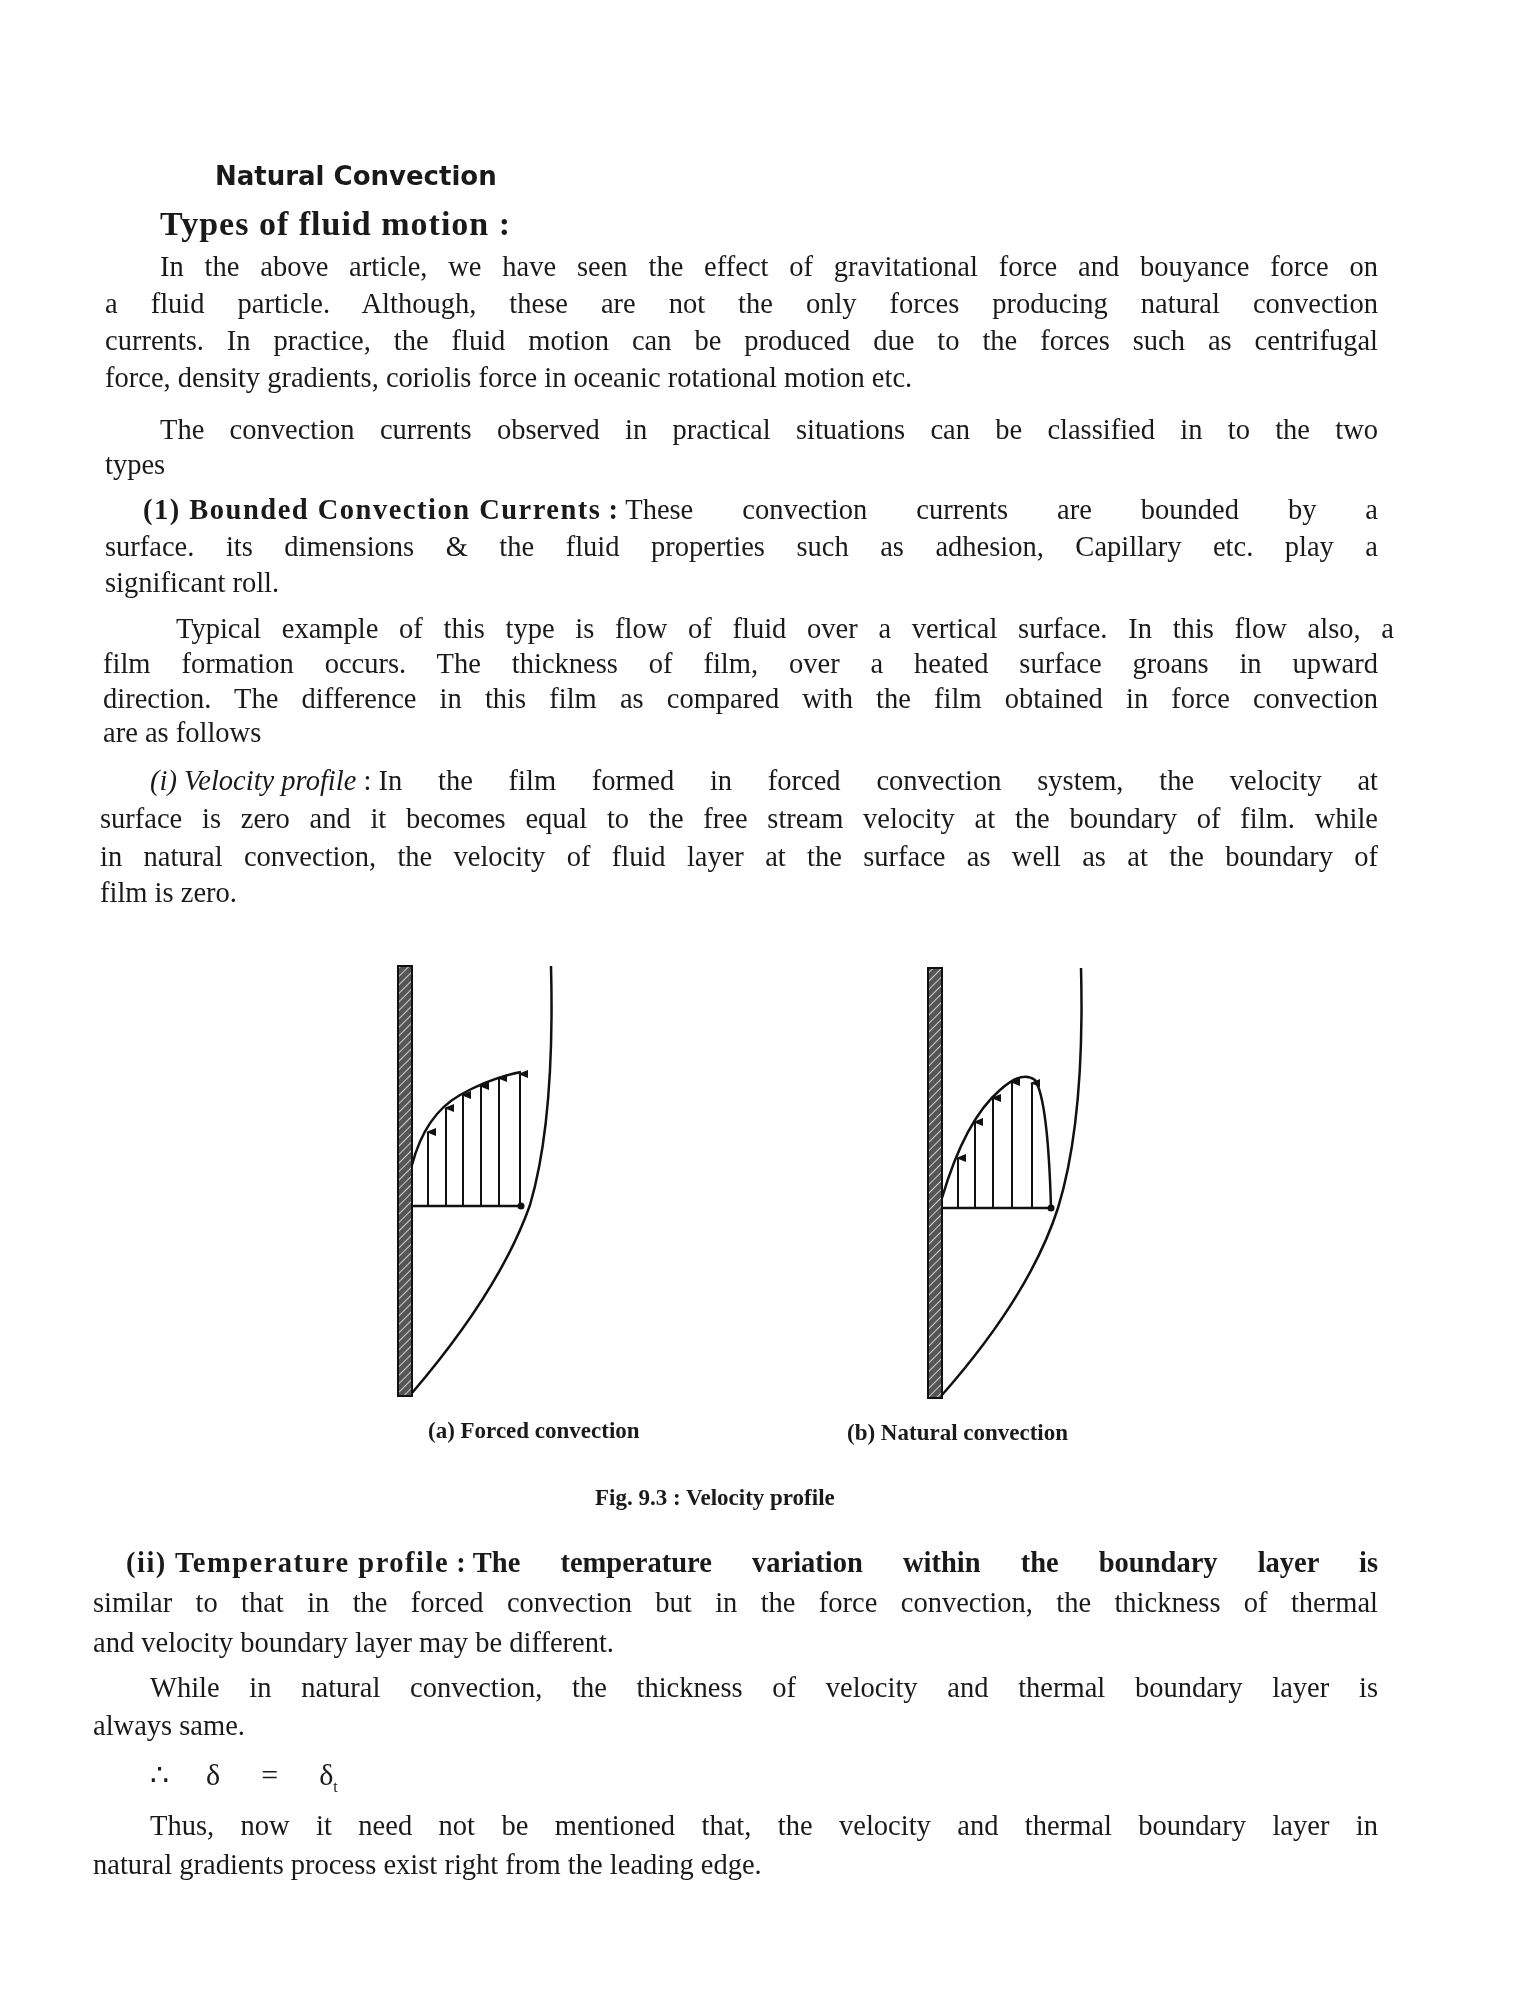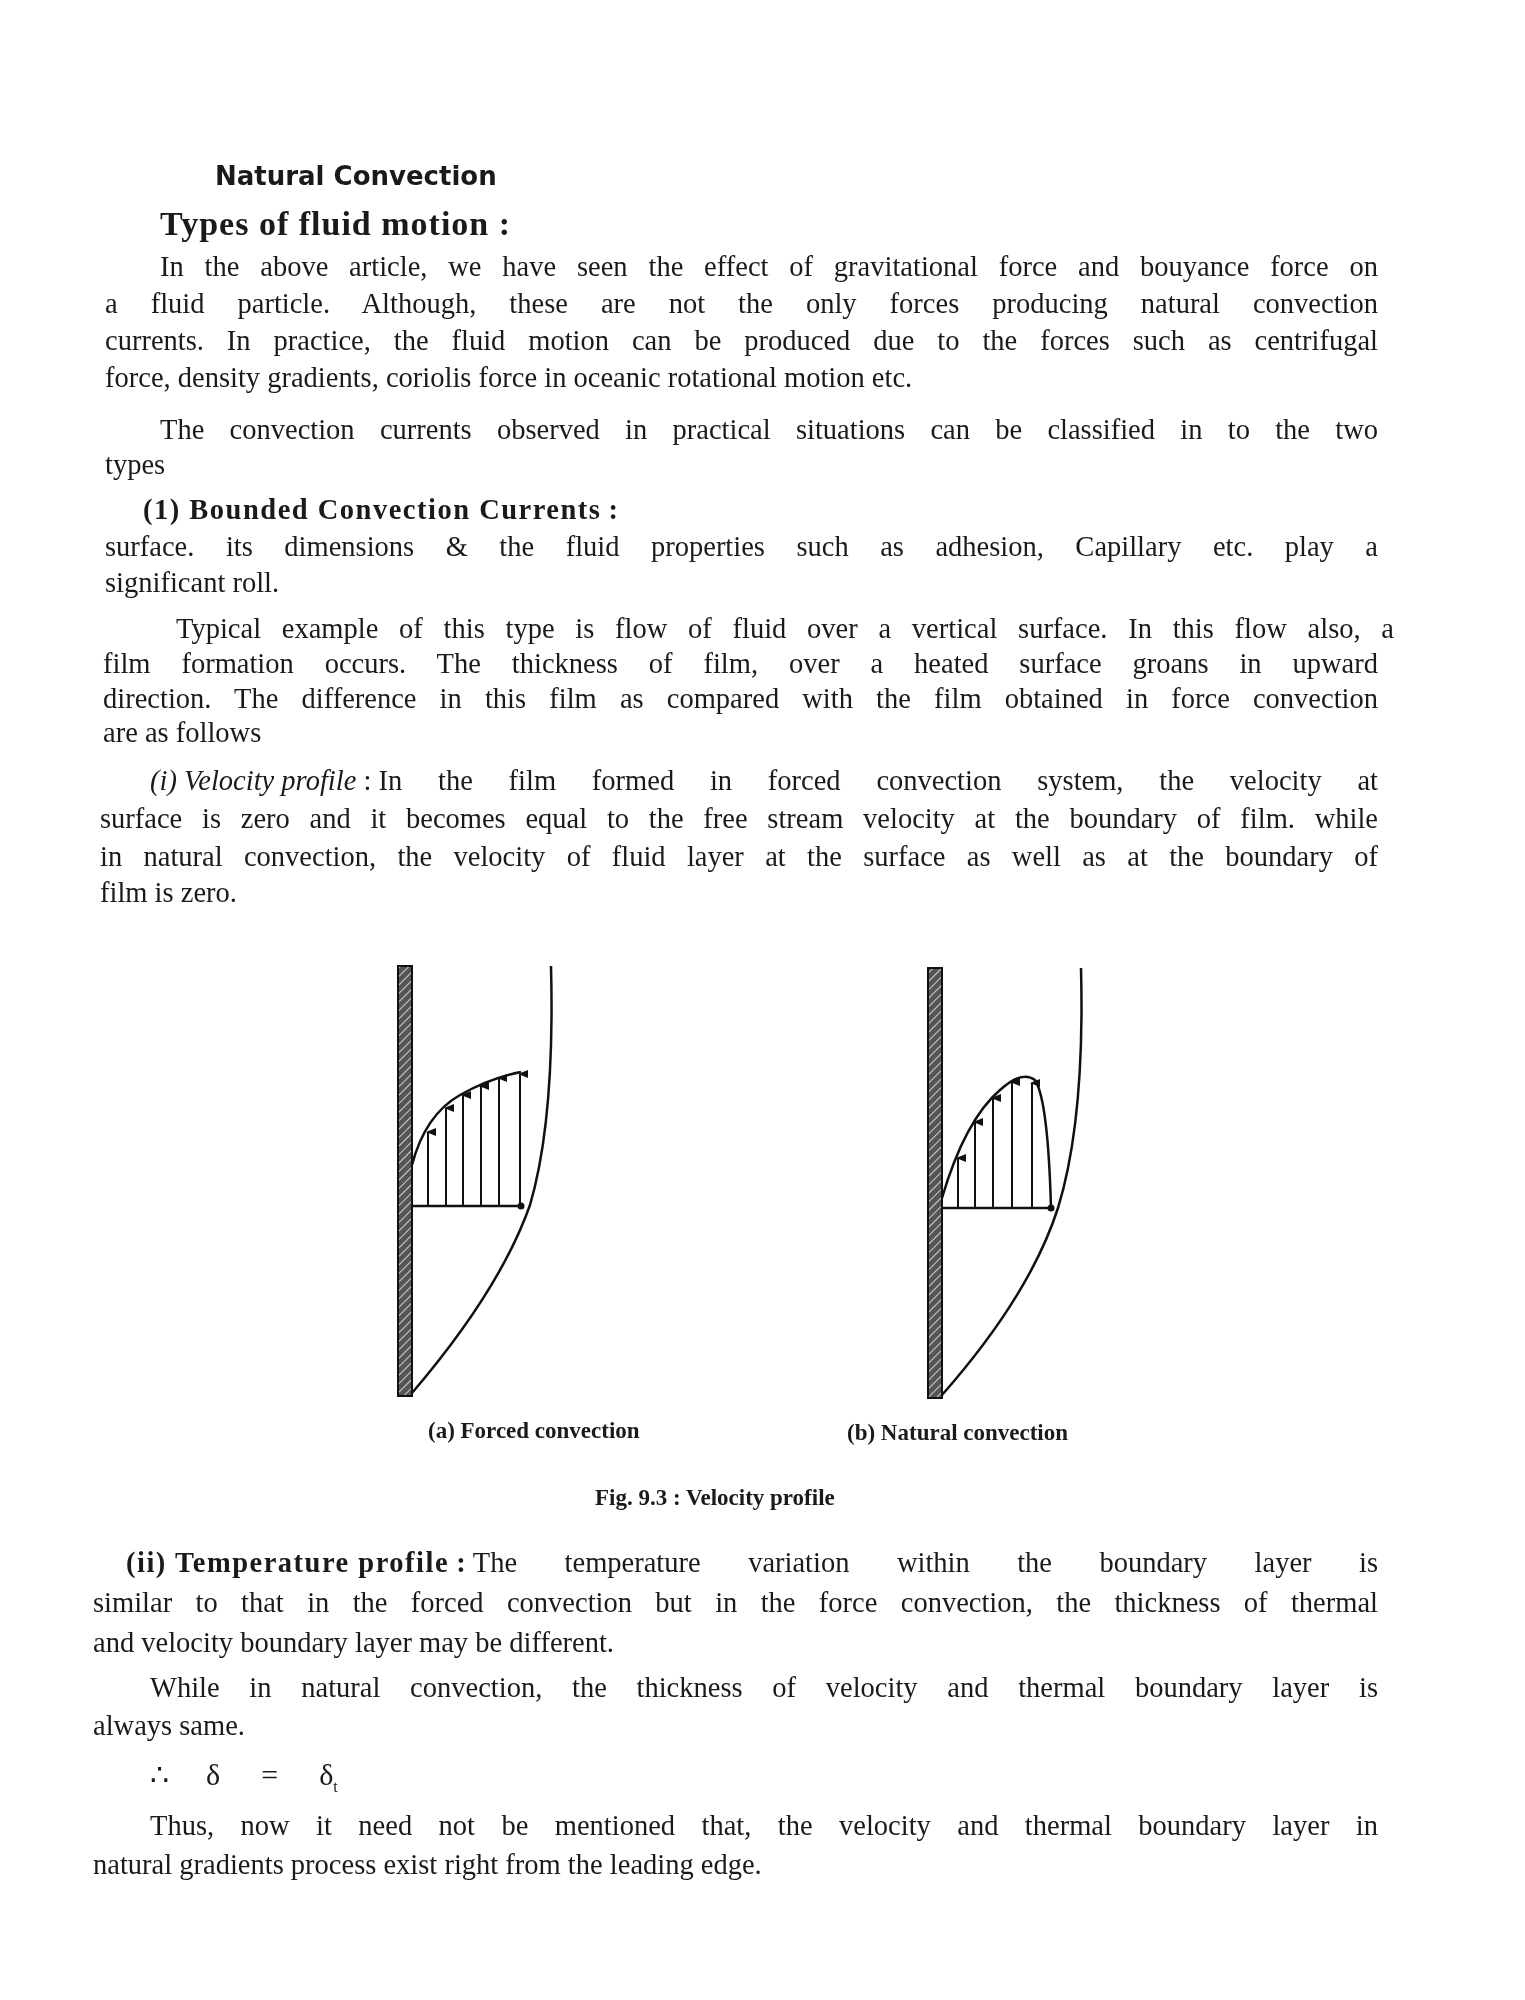--- a/index.html
+++ b/index.html
@@ -23,20 +23,21 @@
 <div class="line just" style="left:160px; width:1218px; top:253px;">In the above article, we have seen the effect of gravitational force and bouyance force on</div>
 <div class="line just" style="left:105px; width:1273px; top:290px;">a fluid particle. Although, these are not the only forces producing natural convection</div>
 <div class="line just" style="left:105px; width:1273px; top:327px;">currents. In practice, the fluid motion can be produced due to the forces such as centrifugal</div>
 <div class="line" style="left:105px; top:364px;">force, density gradients, coriolis force in oceanic rotational motion etc.</div>
 
 <div class="line just" style="left:160px; width:1218px; top:416px;">The convection currents observed in practical situations can be classified in to the two</div>
 <div class="line" style="left:105px; top:451px;">types</div>
 
 <div class="line" style="left:143px; width:1235px; top:496px; display:flex; justify-content:space-between;">
   <span style="white-space:pre;"><span class="b" style="letter-spacing:1.5px;">(1) Bounded Convection Currents</span><span class="b"> : </span></span>
+  <span class="just" style="flex:1; display:block;">These convection currents are bounded by a</span>
 </div>
 <div class="line just" style="left:105px; width:1273px; top:533px;">surface. its dimensions &amp; the fluid properties such as adhesion, Capillary etc. play a</div>
 <div class="line" style="left:105px; top:569px;">significant roll.</div>
 
 <div class="line just" style="left:176px; width:1218px; top:615px;">Typical example of this type is flow of fluid over a vertical surface. In this flow also, a</div>
 <div class="line just" style="left:103px; width:1275px; top:650px;">film formation occurs. The thickness of film, over a heated surface groans in upward</div>
 <div class="line just" style="left:103px; width:1275px; top:685px;">direction. The difference in this film as compared with the film obtained in force convection</div>
 <div class="line" style="left:103px; top:719px;">are as follows</div>
 
 <div class="line" style="left:150px; width:1228px; top:767px; display:flex;">
@@ -85,21 +86,21 @@
     <line x1="1032" y1="1208" x2="1032" y2="1083" stroke="#111" stroke-width="2" marker-end="url(#ah)"></line>
   </g>
 </svg>
 
 <div class="cap" style="left:428px; top:1418px;">(a) Forced convection</div>
 <div class="cap" style="left:847px; top:1420px;">(b) Natural convection</div>
 <div class="cap" style="left:595px; top:1485px;">Fig. 9.3 : Velocity profile</div>
 
 <div class="line" style="left:126px; width:1252px; top:1549px; display:flex;">
   <span style="white-space:pre;"><span class="b" style="letter-spacing:1.5px;">(ii) Temperature profile</span><span class="b"> : </span></span>
-  <span class="just" style="flex:1; display:block;">The temperature variation within the boundary layer is</span>
+  <span class="just" style="flex:1; display:block;font-weight:bold;">The temperature variation within the boundary layer is</span>
 </div>
 <div class="line just" style="left:93px; width:1285px; top:1589px;">similar to that in the forced convection but in the force convection, the thickness of thermal</div>
 <div class="line" style="left:93px; top:1629px;">and velocity boundary layer may be different.</div>
 
 <div class="line just" style="left:150px; width:1228px; top:1674px;">While in natural convection, the thickness of velocity and thermal boundary layer is</div>
 <div class="line" style="left:93px; top:1712px;">always same.</div>
 
 <div class="line" style="left:150px; top:1760px; font-size:30px;">
   <span>∴</span>
   <span style="display:inline-block; width:22px;"></span>

